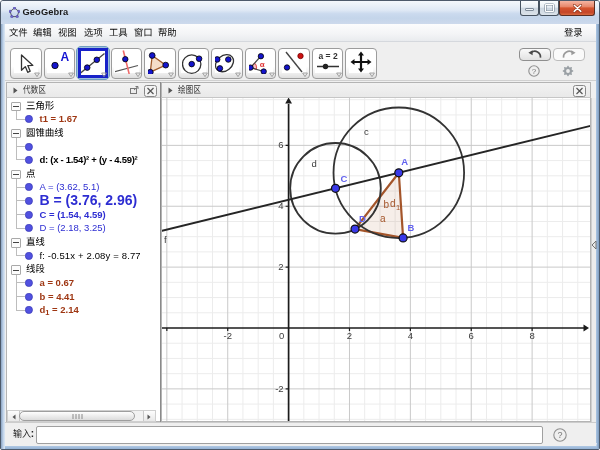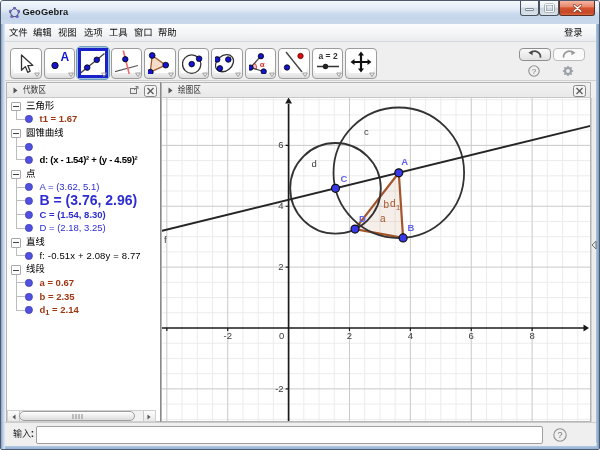--- a/index.html
+++ b/index.html
@@ -280,21 +280,21 @@
         <div class="abs" style="left:38.5px;top:181.44px;font-size:9.5px;font-weight:normal;color:#2d2dd2;white-space:nowrap;letter-spacing:0.0px;line-height:9.5px">A = (3.62, 5.1)</div>
         <svg class="abs" style="left:24px;top:196.07999999999998px" width="8" height="8" viewBox="0 0 8 8">
           <circle cx="3.9" cy="3.9" r="3.6" fill="#5151e0"></circle>
           <circle cx="3.9" cy="3.9" r="3.6" fill="none" stroke="#3c3cb4" stroke-width="0.7"></circle>
         </svg>
         <div class="abs" style="left:38.5px;top:195.07999999999998px;font-size:14px;font-weight:bold;color:#2d2dd2;white-space:nowrap;letter-spacing:0.0px;line-height:9.5px">B = (3.76, 2.96)</div>
         <svg class="abs" style="left:24px;top:209.72px" width="8" height="8" viewBox="0 0 8 8">
           <circle cx="3.9" cy="3.9" r="3.6" fill="#5151e0"></circle>
           <circle cx="3.9" cy="3.9" r="3.6" fill="none" stroke="#3c3cb4" stroke-width="0.7"></circle>
         </svg>
-        <div class="abs" style="left:38.5px;top:208.72px;font-size:9.5px;font-weight:bold;color:#2d2dd2;white-space:nowrap;letter-spacing:0.0px;line-height:9.5px">C = (1.54, 8.30)</div>
+        <div class="abs" style="left:38.5px;top:208.72px;font-size:9.5px;font-weight:bold;color:#2d2dd2;white-space:nowrap;letter-spacing:0.0px;line-height:9.5px">C = (1.54, 4.59)</div>
         <svg class="abs" style="left:24px;top:223.36px" width="8" height="8" viewBox="0 0 8 8">
           <circle cx="3.9" cy="3.9" r="3.6" fill="#5151e0"></circle>
           <circle cx="3.9" cy="3.9" r="3.6" fill="none" stroke="#3c3cb4" stroke-width="0.7"></circle>
         </svg>
         <div class="abs" style="left:38.5px;top:222.36px;font-size:9.5px;font-weight:normal;color:#2d2dd2;white-space:nowrap;letter-spacing:0.0px;line-height:9.5px">D = (2.18, 3.25)</div>
         <div class="abs" style="left:10px;top:237.10000000000002px;width:9.5px;height:9.5px;background:#fcfcfc;border:1px solid #a9a9a9;border-radius:1px"></div>
         <div class="abs" style="left:12.2px;top:241.3px;width:5.5px;height:1px;background:#444"></div>
         <svg style="position:absolute;left:24.5px;top:236.2px;" width="20" height="11" viewBox="0 0 20 11">
           <path transform="translate(0,8.04) scale(0.96,1)" d="M1.9 -5.9V-0.3H0.5V0.4H9.4V-0.3H8.0V-5.9H4.9L5.0 -6.7H9.1V-7.4H5.2L5.3 -8.2L4.5 -8.2L4.4 -7.4H0.7V-6.7H4.3L4.2 -5.9ZM2.6 -3.9H7.3V-3.1H2.6ZM2.6 -4.5V-5.3H7.3V-4.5ZM2.6 -2.6H7.3V-1.7H2.6ZM2.6 -0.3V-1.1H7.3V-0.3Z M10.3 -0.5 10.5 0.2C11.4 -0.1 12.6 -0.5 13.7 -0.8L13.6 -1.4C12.4 -1.1 11.1 -0.7 10.3 -0.5ZM16.7 -7.6C17.2 -7.4 17.8 -7.0 18.1 -6.8L18.6 -7.2C18.2 -7.5 17.6 -7.8 17.1 -8.1ZM10.5 -4.1C10.6 -4.2 10.9 -4.3 12.1 -4.4C11.6 -3.8 11.3 -3.3 11.1 -3.1C10.8 -2.7 10.5 -2.5 10.3 -2.5C10.4 -2.3 10.5 -1.9 10.6 -1.8C10.8 -1.9 11.1 -2.0 13.6 -2.5C13.5 -2.6 13.5 -2.9 13.6 -3.1L11.6 -2.8C12.4 -3.6 13.1 -4.7 13.7 -5.8L13.1 -6.2C12.9 -5.8 12.7 -5.4 12.5 -5.1L11.3 -5.0C11.8 -5.8 12.4 -6.9 12.8 -7.9L12.1 -8.2C11.8 -7.0 11.0 -5.8 10.8 -5.4C10.6 -5.1 10.4 -4.9 10.3 -4.8C10.3 -4.6 10.5 -4.3 10.5 -4.1ZM18.5 -3.4C18.1 -2.8 17.6 -2.2 16.9 -1.7C16.8 -2.3 16.6 -2.9 16.5 -3.6L19.0 -4.1L18.9 -4.7L16.5 -4.3C16.4 -4.7 16.4 -5.1 16.3 -5.5L18.8 -5.9L18.6 -6.6L16.3 -6.2C16.3 -6.9 16.2 -7.5 16.2 -8.3H15.5C15.5 -7.5 15.6 -6.8 15.6 -6.1L14.0 -5.9L14.2 -5.2L15.6 -5.4C15.7 -5.0 15.7 -4.5 15.8 -4.1L13.8 -3.8L14.0 -3.1L15.8 -3.5C16.0 -2.6 16.1 -1.9 16.3 -1.3C15.5 -0.7 14.5 -0.3 13.5 0.0C13.7 0.2 13.9 0.4 14.0 0.6C14.9 0.3 15.8 -0.1 16.6 -0.6C17.0 0.2 17.5 0.8 18.2 0.8C18.9 0.8 19.1 0.4 19.2 -0.7C19.1 -0.7 18.8 -0.9 18.7 -1.1C18.6 -0.2 18.5 0.0 18.3 0.0C17.8 0.0 17.5 -0.4 17.2 -1.1C18.0 -1.7 18.6 -2.4 19.1 -3.1Z" fill="#000"></path>
         </svg>
@@ -310,21 +310,21 @@
         </svg>
         <svg class="abs" style="left:24px;top:277.91999999999996px" width="8" height="8" viewBox="0 0 8 8">
           <circle cx="3.9" cy="3.9" r="3.6" fill="#5151e0"></circle>
           <circle cx="3.9" cy="3.9" r="3.6" fill="none" stroke="#3c3cb4" stroke-width="0.7"></circle>
         </svg>
         <div class="abs" style="left:38.5px;top:276.91999999999996px;font-size:9.5px;font-weight:bold;color:#9e3612;white-space:nowrap;letter-spacing:0.0px;line-height:9.5px">a = 0.67</div>
         <svg class="abs" style="left:24px;top:291.56px" width="8" height="8" viewBox="0 0 8 8">
           <circle cx="3.9" cy="3.9" r="3.6" fill="#5151e0"></circle>
           <circle cx="3.9" cy="3.9" r="3.6" fill="none" stroke="#3c3cb4" stroke-width="0.7"></circle>
         </svg>
-        <div class="abs" style="left:38.5px;top:290.56px;font-size:9.5px;font-weight:bold;color:#9e3612;white-space:nowrap;letter-spacing:0.0px;line-height:9.5px">b = 2.35</div>
+        <div class="abs" style="left:38.5px;top:290.56px;font-size:9.5px;font-weight:bold;color:#9e3612;white-space:nowrap;letter-spacing:0.0px;line-height:9.5px">b = 4.41</div>
         <svg class="abs" style="left:24px;top:305.20000000000005px" width="8" height="8" viewBox="0 0 8 8">
           <circle cx="3.9" cy="3.9" r="3.6" fill="#5151e0"></circle>
           <circle cx="3.9" cy="3.9" r="3.6" fill="none" stroke="#3c3cb4" stroke-width="0.7"></circle>
         </svg>
         <div class="abs" style="left:38.5px;top:304.20000000000005px;font-size:9.5px;font-weight:bold;color:#9e3612;white-space:nowrap;letter-spacing:0.0px;line-height:9.5px">d<span style="font-size:7.5px;vertical-align:-2px">1</span> = 2.14</div>
       </div>
     </div>
 <div class="abs" style="left:5.5px;top:408.5px;width:149px;height:12.5px;background:#f2f2f2;border:1px solid #cfcfcf">
  <div style="position:absolute;left:0;top:0;width:12px;height:10.5px;background:linear-gradient(180deg,#fdfdfd,#e8e8e8);border-right:1px solid #c8c8c8"></div>
  <svg style="position:absolute;left:3px;top:3px" width="6" height="6" viewBox="0 0 6 6">

